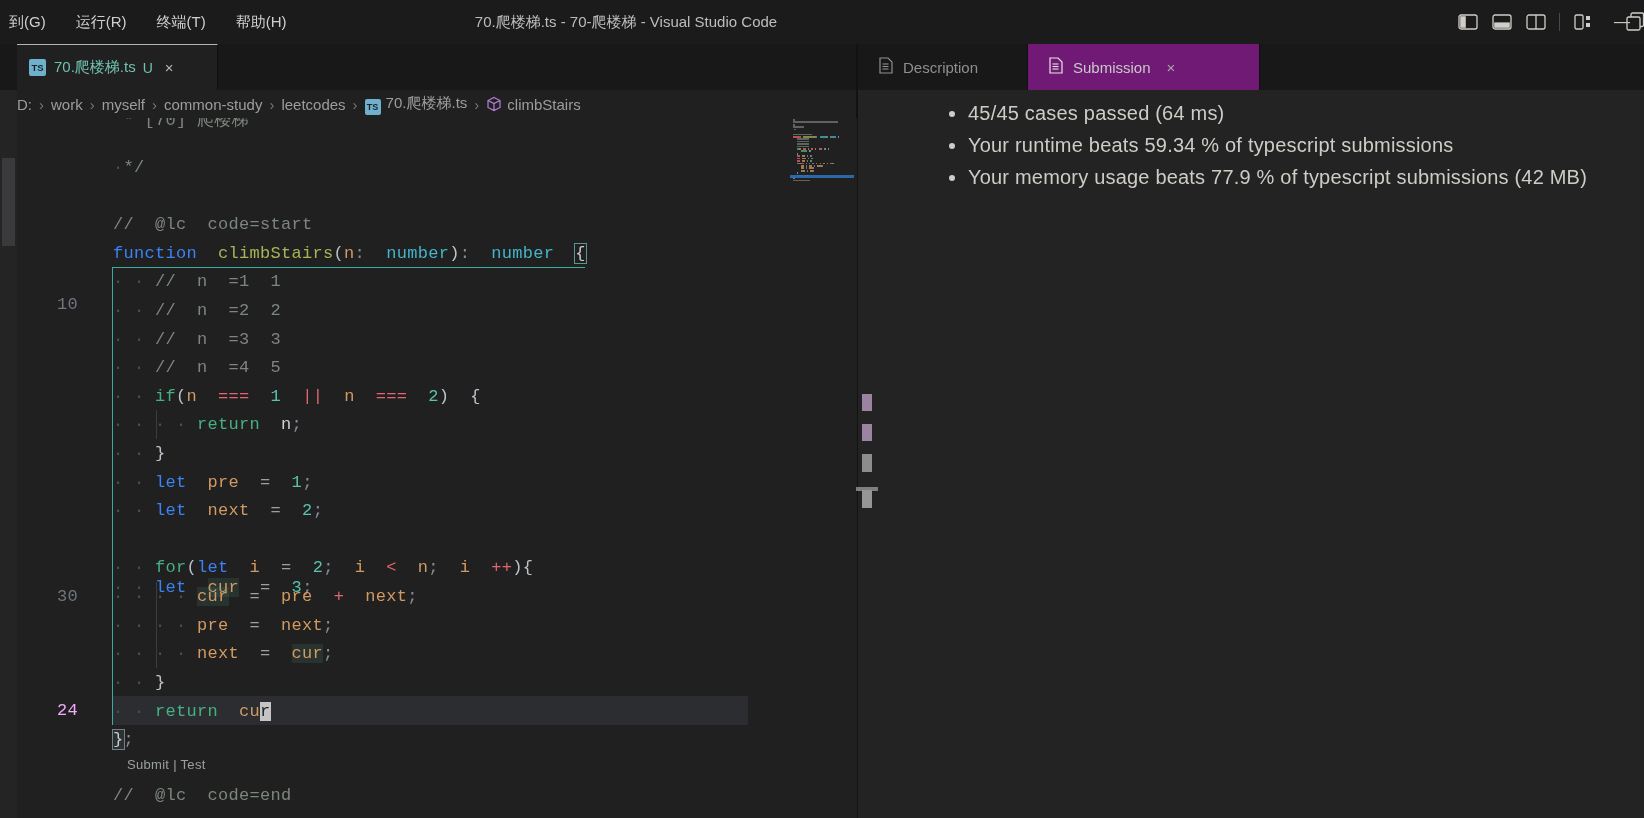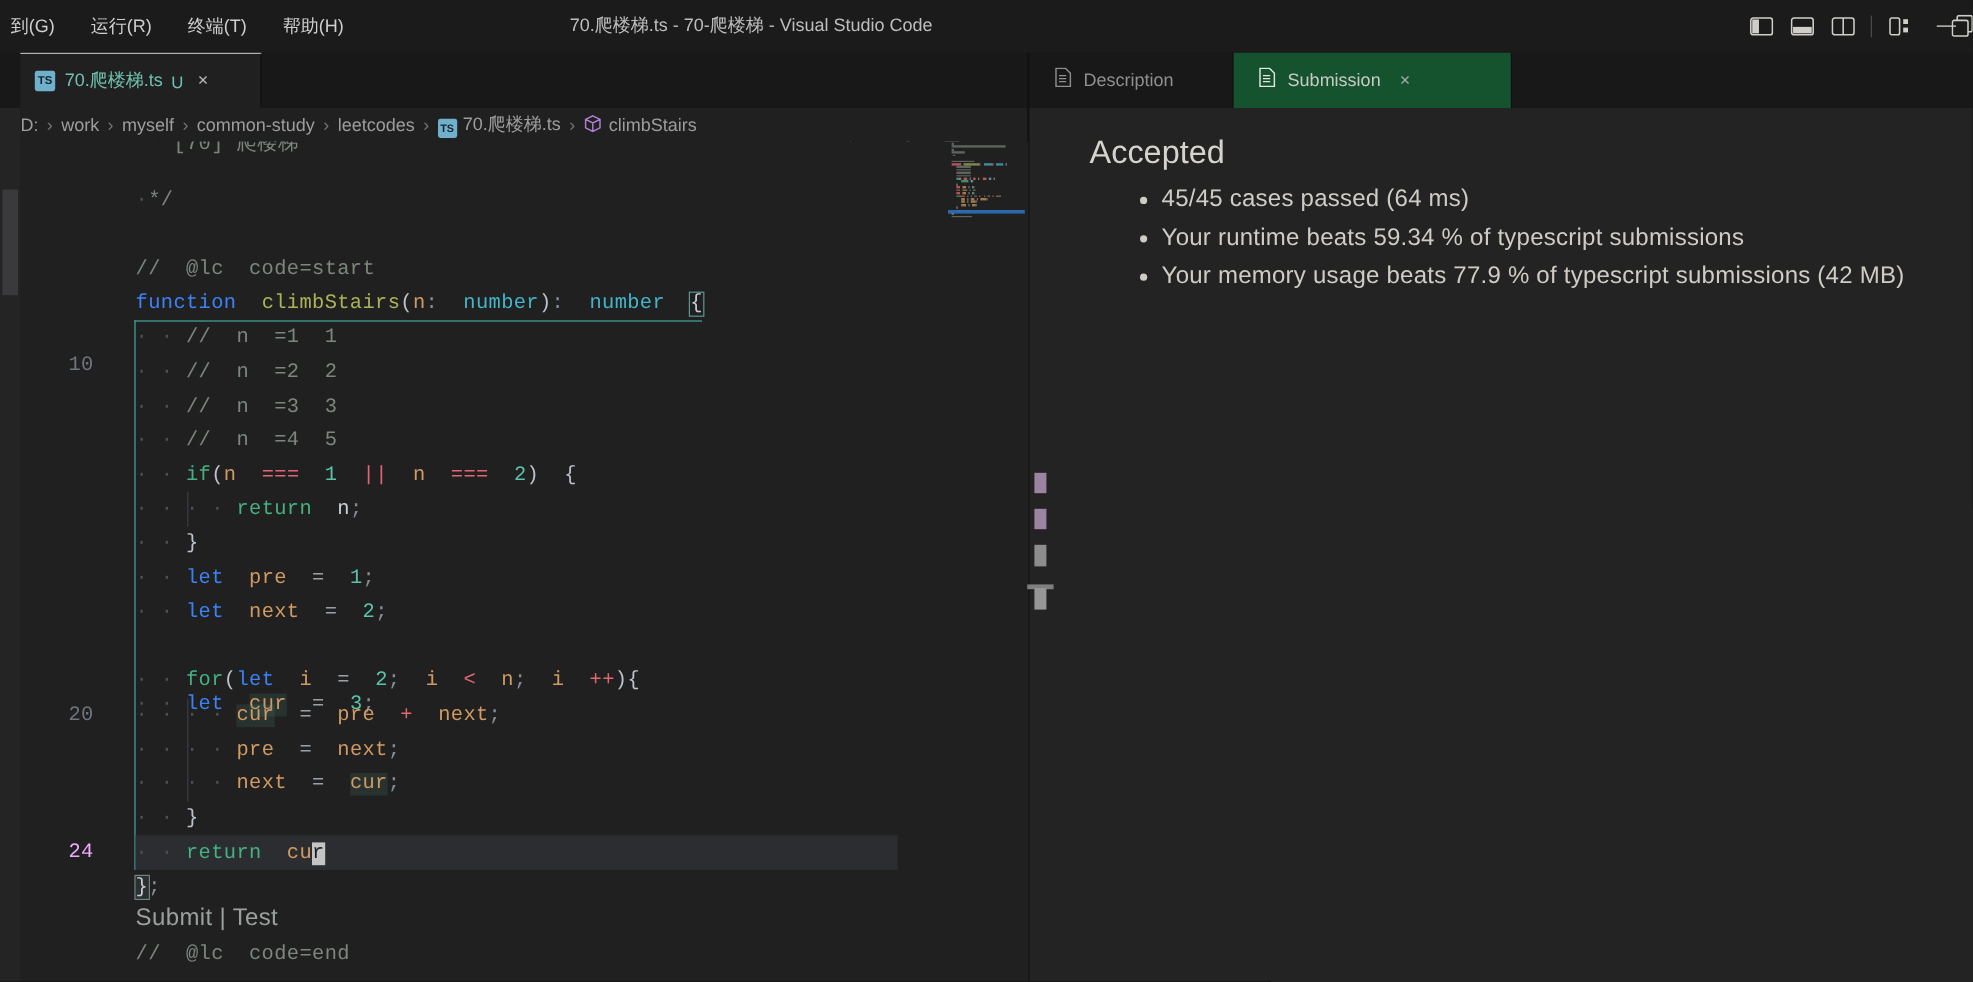--- a/index.html
+++ b/index.html
@@ -26,21 +26,21 @@
   .tab-label{margin-left:8px;font-size:15px;color:#6fc0ae;white-space:nowrap;}
   .git-badge{margin-left:7px;font-size:14px;color:#6fc0ae;}
   .tab-close{margin-left:12px;color:#b9b9b9;font-size:15px;line-height:1;cursor:pointer;}
   .actions{position:absolute;left:700px;top:44px;width:146px;height:46px;display:flex;align-items:center;justify-content:space-between;}
   .act{width:26px;height:26px;display:flex;align-items:center;justify-content:center;color:#cfcfcf;cursor:pointer;}
   .act svg{stroke:#cfcfcf;fill:none;stroke-width:1.4;}
   .dots{font-size:17px;letter-spacing:1px;color:#cfcfcf;}
   .group-border{position:absolute;left:856px;top:44px;width:2px;height:774px;background:#121212;}
   .tab-right{border-right:1px solid #101010;}
   .tab-inactive{background:#181818;}
-  .tab-active2{background:#14532d;}
+  .tab-active2{background:#701a75;}
   .doc-ico{margin-right:10px;}
   .tab2-label{font-size:15px;white-space:nowrap;}
   
   .breadcrumb{position:absolute;left:17px;top:90px;width:828px;height:28px;background:#202020;
       display:flex;align-items:center;font-size:15px;color:#9d9d9d;}
   .bc-item{cursor:pointer;white-space:nowrap;}
   .bc-sep{margin:0 7px;color:#767676;font-size:15px;}
   .bc-ico{display:inline-flex;margin-right:5px;vertical-align:-2px;}
   
   .editor{position:absolute;left:17px;top:118px;width:840px;height:700px;background:#202020;overflow:hidden;
@@ -52,22 +52,22 @@
   .t-cm{color:#7c867d}.t-kw1{color:#3b82f6}.t-kw2{color:#45b183}.t-fn{color:#a9b357}
   .t-type{color:#43b5c9}.t-var{color:#d29a63}.t-num{color:#59c3ab}.t-opr{color:#e2666f}
   .t-op{color:#99a0a8}.t-pn{color:#bcc2cb}.t-sc{color:#858c95}.t-fg2{color:#ccd1d8}
   .t-ws{color:#4b5058}
   .t-varh{color:#d29a63;background:rgba(90,150,130,0.16);}
   .t-brk{color:#c6ccd4;outline:1px solid rgba(110,190,180,0.75);}
   .t-brkm{color:#c6ccd4;outline:1px solid rgba(135,155,155,0.8);background:rgba(75,95,95,0.25);}
   .t-cursor{background:#c4c4c4;color:#1d1d1d;}
   .guide{position:absolute;background:#3a3e44;width:1px;}
   .guide-teal{position:absolute;background:#3fa99e;}
-  .codelens{position:absolute;left:96px;height:24px;line-height:24px;font-family:"Liberation Sans",sans-serif;
-      font-size:20px;color:#9aa09f;}
+  .codelens{position:absolute;left:110px;height:24px;line-height:24px;font-family:"Liberation Sans",sans-serif;
+      font-size:13px;color:#9aa09f;}
   .codelens a{color:#9aa09f;text-decoration:none;cursor:pointer;}
   .minimap{position:absolute;left:773px;top:0;width:64px;height:66px;}
   .mm-seg{position:absolute;height:1.7px;opacity:0.8;}
   .mm-cur{position:absolute;left:0;width:64px;height:3px;background:#2d6fb8;opacity:0.9;}
   
   .leftstrip{position:absolute;left:0;top:90px;width:17px;height:728px;background:#242424;}
   .leftthumb{position:absolute;left:2px;top:68px;width:13px;height:88px;background:#3a3a3c;}
   
   .panel{position:absolute;left:858px;top:90px;width:786px;height:728px;background:#232323;}
   .panel h1{margin:22px 0 0 50px;font-size:27px;font-weight:300;color:#d6d3cd;font-family:"Liberation Sans",sans-serif;}
@@ -224,21 +224,21 @@
         <div class="code-line" style="top: 178px;"><span class="t-ws">· · </span><span class="t-cm">//  n  =2  2</span></div>
         <div class="code-line" style="top: 206.6px;"><span class="t-ws">· · </span><span class="t-cm">//  n  =3  3</span></div>
         <div class="code-line" style="top: 235.2px;"><span class="t-ws">· · </span><span class="t-cm">//  n  =4  5</span></div>
         <div class="code-line" style="top: 263.8px;"><span class="t-ws">· · </span><span class="t-kw2">if</span><span class="t-pn">(</span><span class="t-var">n</span><span class="t-fg">  </span><span class="t-opr">===</span><span class="t-fg">  </span><span class="t-num">1</span><span class="t-fg">  </span><span class="t-opr">||</span><span class="t-fg">  </span><span class="t-var">n</span><span class="t-fg">  </span><span class="t-opr">===</span><span class="t-fg">  </span><span class="t-num">2</span><span class="t-pn">)</span><span class="t-fg">  </span><span class="t-pn">{</span></div>
         <div class="code-line" style="top: 292.4px;"><span class="t-ws">· · </span><span class="t-ws">· · </span><span class="t-kw2">return</span><span class="t-fg">  </span><span class="t-fg2">n</span><span class="t-sc">;</span></div>
         <div class="code-line" style="top: 321px;"><span class="t-ws">· · </span><span class="t-pn">}</span></div>
         <div class="code-line" style="top: 349.6px;"><span class="t-ws">· · </span><span class="t-kw1">let</span><span class="t-fg">  </span><span class="t-var">pre</span><span class="t-fg">  </span><span class="t-op">=</span><span class="t-fg">  </span><span class="t-num">1</span><span class="t-sc">;</span></div>
         <div class="code-line" style="top: 378.2px;"><span class="t-ws">· · </span><span class="t-kw1">let</span><span class="t-fg">  </span><span class="t-var">next</span><span class="t-fg">  </span><span class="t-op">=</span><span class="t-fg">  </span><span class="t-num">2</span><span class="t-sc">;</span></div>
         <div class="code-line" style="top: 406.8px; margin-top: 48px;"><span class="t-ws">· · </span><span class="t-kw1">let</span><span class="t-fg">  </span><span class="t-varh">cur</span><span class="t-fg">  </span><span class="t-op">=</span><span class="t-fg">  </span><span class="t-num">3</span><span class="t-sc">;</span></div>
         <div class="code-line" style="top: 435.4px;"><span class="t-ws">· · </span><span class="t-kw2">for</span><span class="t-pn">(</span><span class="t-kw1">let</span><span class="t-fg">  </span><span class="t-var">i</span><span class="t-fg">  </span><span class="t-op">=</span><span class="t-fg">  </span><span class="t-num">2</span><span class="t-sc">;</span><span class="t-fg">  </span><span class="t-var">i</span><span class="t-fg">  </span><span class="t-opr">&lt;</span><span class="t-fg">  </span><span class="t-var">n</span><span class="t-sc">;</span><span class="t-fg">  </span><span class="t-var">i</span><span class="t-fg">  </span><span class="t-opr">++</span><span class="t-pn">)</span><span class="t-pn">{</span></div>
-        <div class="gutter-num" style="top: 464px;">20</div>
+        <div class="gutter-num" style="top: 464px;">30</div>
         <div class="code-line" style="top: 464px;"><span class="t-ws">· · </span><span class="t-ws">· · </span><span class="t-varh">cur</span><span class="t-fg">  </span><span class="t-op">=</span><span class="t-fg">  </span><span class="t-var">pre</span><span class="t-fg">  </span><span class="t-opr">+</span><span class="t-fg">  </span><span class="t-var">next</span><span class="t-sc">;</span></div>
         <div class="code-line" style="top: 492.6px;"><span class="t-ws">· · </span><span class="t-ws">· · </span><span class="t-var">pre</span><span class="t-fg">  </span><span class="t-op">=</span><span class="t-fg">  </span><span class="t-var">next</span><span class="t-sc">;</span></div>
         <div class="code-line" style="top: 521.2px;"><span class="t-ws">· · </span><span class="t-ws">· · </span><span class="t-var">next</span><span class="t-fg">  </span><span class="t-op">=</span><span class="t-fg">  </span><span class="t-varh">cur</span><span class="t-sc">;</span></div>
         <div class="code-line" style="top: 549.8px;"><span class="t-ws">· · </span><span class="t-pn">}</span></div>
         <div class="cur-band" style="top: 578.4px;"></div>
         <div class="gutter-num active" style="top: 578.4px;">24</div>
         <div class="code-line" style="top: 579px;"><span class="t-ws">· · </span><span class="t-kw2">return</span><span class="t-fg">  </span><span class="t-var">cu</span><span class="t-cursor">r</span></div>
         <div class="code-line" style="top: 607px;"><span class="t-brkm">}</span><span class="t-sc">;</span></div>
         <div class="code-line" style="top: 663px;"><span class="t-cm">//  @lc  code=end</span></div>
         <div class="codelens" style="top: 635px;"><a>Submit</a><span> | </span><a>Test</a></div>
@@ -328,21 +328,20 @@
         <div class="mm-seg" style="left: 15.24px; top: 56.66px; width: 2.04px; background: rgb(192, 144, 88);"></div>
         <div class="mm-seg" style="left: 17.28px; top: 56.66px; width: 1.02px; background: rgb(204, 204, 204);"></div>
         <div class="mm-seg" style="left: 3px; top: 59.08px; width: 1.02px; background: rgb(154, 160, 168);"></div>
         <div class="mm-seg" style="left: 4.02px; top: 59.08px; width: 1.02px; background: rgb(138, 138, 138);"></div>
         <div class="mm-seg" style="left: 3px; top: 61.5px; width: 17.34px; background: rgb(110, 116, 110);"></div>
         <div class="mm-cur" style="top: 56.66px;"></div>
       </div>
   </div>
 
   <div class="panel">
-    <h1>Accepted</h1>
     <ul id="bullets">
         <li>45/45 cases passed (64 ms)</li>
         <li>Your runtime beats 59.34 % of typescript submissions</li>
         <li>Your memory usage beats 77.9 % of typescript submissions (42 MB)</li>
       </ul>
   </div>
 
   <div id="marks">
       <div class="mark" style="left: 862px; top: 394px; width: 10px; height: 17px; background: rgb(154, 132, 162);"></div>
       <div class="mark" style="left: 862px; top: 424px; width: 10px; height: 17px; background: rgb(154, 132, 162);"></div>

